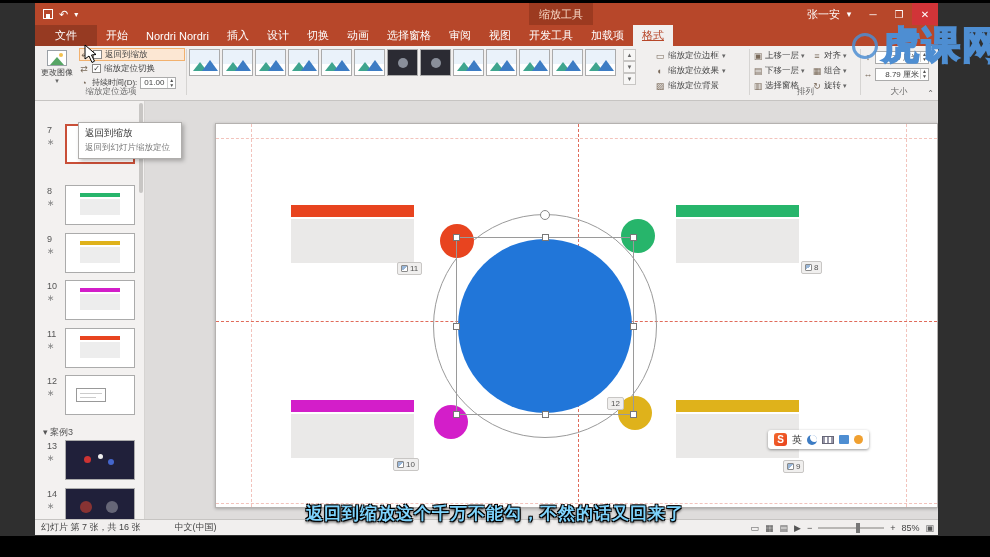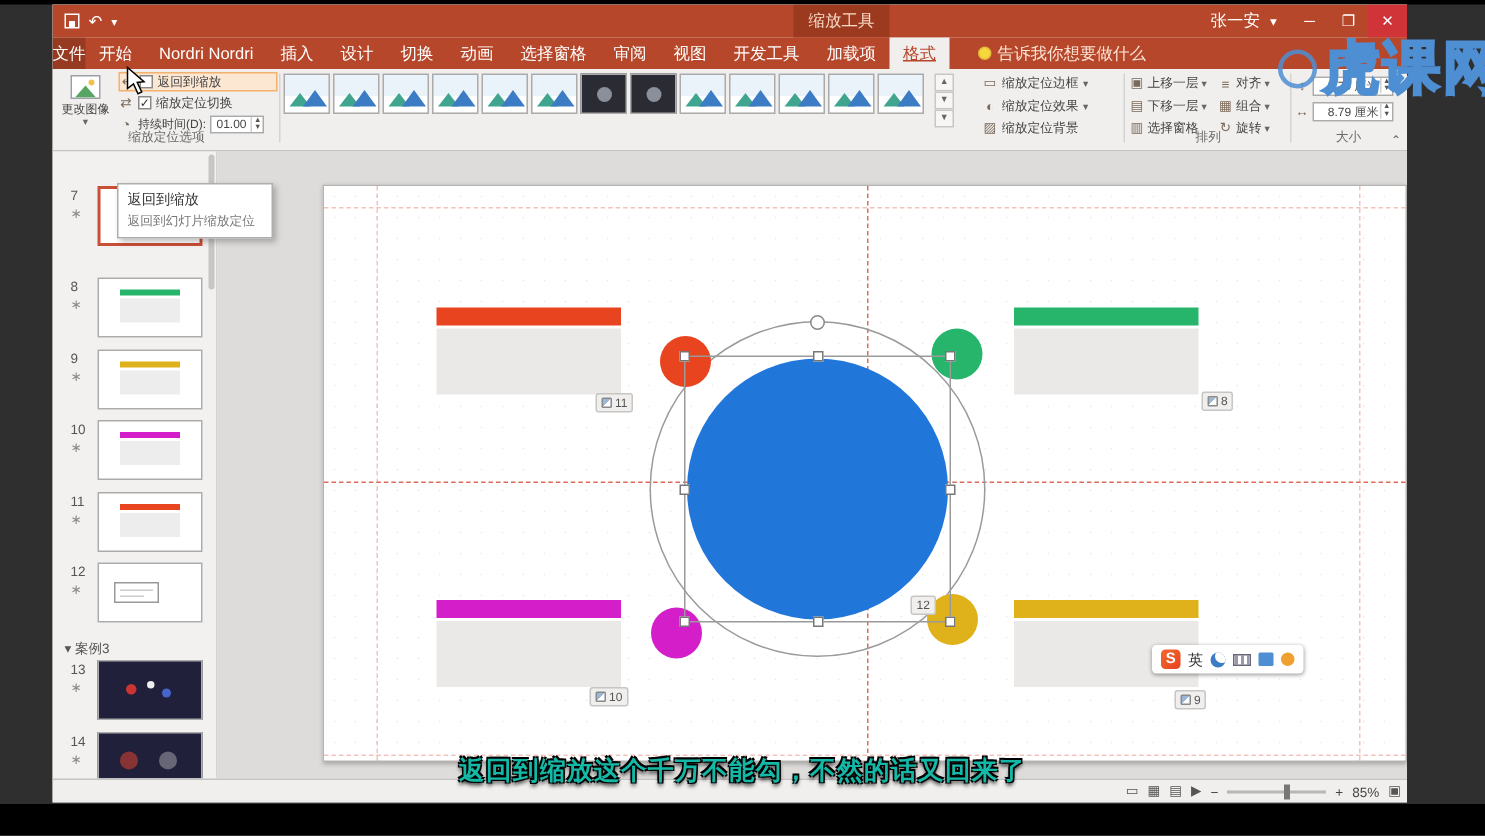--- a/index.html
+++ b/index.html
@@ -20,21 +20,21 @@
   .ctx-group{position:absolute;left:494px;top:0;height:22px;line-height:22px;padding:0 10px;background:#9C3A20;color:#F8D8C6;}
   .tb-user{position:absolute;right:98px;top:0;height:22px;line-height:22px;}
   .winbtns{position:absolute;right:0;top:0;height:22px;display:flex;}
   .winbtn{width:26px;height:22px;display:flex;align-items:center;justify-content:center;font-size:10px;color:#fff;}
   .winbtn.close{background:#D13438;}
   .ribbonopt{width:22px;height:22px;display:flex;align-items:center;justify-content:center;font-size:9px;color:#fff;}
 
   
   .tabrow{position:absolute;left:0;top:22px;width:903px;height:21px;background:#B7472A;display:flex;align-items:stretch;font-size:11px;color:#fff;}
   .tab{padding:0 9px;display:flex;align-items:center;white-space:nowrap;}
-  .tab.file{background:rgba(0,0,0,.18);padding:0 0;}
+  .tab.file{background:rgba(0,0,0,.18);padding:0 20px;}
   .tab.active{background:#F1EFEE;color:#B7472A;text-decoration:underline;}
   .tab.tellme{margin-left:10px;gap:4px;color:#FBE3D6;}
   .bulb{width:9px;height:9px;border-radius:50%;background:#F7D83C;border:1px solid #E2B93B;display:inline-block;}
 
   
   .ribbon{position:absolute;left:0;top:43px;width:903px;height:55px;background:#F1EFEE;border-bottom:1px solid #C6C4C2;font-size:9px;color:#444;}
   .rsep{position:absolute;top:3px;height:46px;width:1px;background:#D6D4D2;}
   .grp-label{position:absolute;bottom:2px;font-size:8.5px;color:#6a6a6a;text-align:center;white-space:nowrap;}
 
   .change-img{position:absolute;left:2px;top:3px;width:40px;height:46px;text-align:center;}
@@ -120,21 +120,21 @@
   .sb-right{position:absolute;right:4px;top:0;height:15px;display:flex;align-items:center;gap:6px;}
   .viewic{font-size:9px;color:#555;}
   .slider{width:66px;height:2px;background:#B9B7B5;position:relative;}
   .slider .thumb{position:absolute;left:38px;top:-4px;width:4px;height:10px;background:#777;}
 
   
   .tooltip{position:absolute;left:78px;top:122px;width:104px;background:#fff;border:1px solid #B0AEAC;box-shadow:2px 2px 4px rgba(0,0,0,.25);padding:4px 6px;z-index:40;}
   .tt-title{font-size:9.5px;color:#333;margin-bottom:2px;white-space:nowrap;}
   .tt-desc{font-size:8.5px;color:#777;white-space:nowrap;}
   .cursor{position:absolute;left:84px;top:44px;z-index:60;}
-  .caption{position:absolute;left:0;top:502px;width:990px;text-align:center;z-index:50;font-size:17px;font-weight:bold;color:#14b8a6;letter-spacing:1px;
+  .caption{position:absolute;left:0;top:502px;width:990px;text-align:center;z-index:50;font-size:17px;font-weight:bold;color:#7dd3fc;letter-spacing:1px;
            text-shadow:-1px -1px 0 #000,1px -1px 0 #000,-1px 1px 0 #000,1px 1px 0 #000,0 2px 3px #000;}
   .watermark{position:absolute;left:852px;top:20px;z-index:55;display:flex;align-items:center;gap:4px;pointer-events:none;}
   .wm-ring{width:26px;height:26px;border:3px solid #4E8ED2;border-radius:50%;opacity:.85;}
   .wm-text{font-size:38px;font-weight:bold;color:rgba(255,255,255,.10);-webkit-text-stroke:2px #4E8ED2;letter-spacing:2px;white-space:nowrap;}
   .ime{position:absolute;left:768px;top:430px;height:19px;background:#fff;border-radius:3px;box-shadow:0 1px 3px rgba(0,0,0,.4);display:flex;align-items:center;gap:5px;padding:0 6px;z-index:45;}
   .ime-s{width:13px;height:13px;background:linear-gradient(135deg,#F3692E,#E8421E);color:#fff;font-size:10px;font-weight:bold;line-height:13px;text-align:center;border-radius:3px;}
   .ime-mode{font-size:10px;color:#333;}
   .ime-moon{width:10px;height:10px;border-radius:50%;background:#3C7CC4;position:relative;overflow:hidden;}
   .ime-moon:after{content:"";position:absolute;left:3px;top:-2px;width:9px;height:9px;border-radius:50%;background:#fff;}
   .ime-kb{width:12px;height:8px;border:1px solid #667;background:repeating-linear-gradient(90deg,#99a 0 2px,#fff 2px 4px);}
@@ -172,24 +172,20 @@
       <span class="tab">插入</span>
       <span class="tab">设计</span>
       <span class="tab">切换</span>
       <span class="tab">动画</span>
       <span class="tab">选择窗格</span>
       <span class="tab">审阅</span>
       <span class="tab">视图</span>
       <span class="tab">开发工具</span>
       <span class="tab">加载项</span>
       <span class="tab active">格式</span>
-      <span class="tab tellme">
-          <span class="bulb"></span>
-          <span>告诉我你想要做什么</span>
-        </span>
     </div>
 
     <div class="ribbon">
       <div class="change-img">
         <div class="ci-icon"></div>
         <div class="ci-label">更改图像</div>
         <div class="ci-dd">▾</div>
       </div>
 
       <div class="opt-rows">
@@ -448,20 +444,24 @@
           <span class="zflag"></span>
           <span>9</span>
         </div>
         <div class="zbadge" style="left:391px;top:273px;">
           <span>12</span>
         </div>
       </div>
     </div>
 
     <div class="statusbar">
+      <div class="sb-left">
+        <span>幻灯片 第 7 张，共 16 张</span>
+        <span>中文(中国)</span>
+      </div>
       <div class="sb-right">
         <span class="viewic">▭</span>
         <span class="viewic">▦</span>
         <span class="viewic">▤</span>
         <span class="viewic">▶</span>
         <span>−</span>
         <span class="slider">
             <span class="thumb"></span>
           </span>
         <span>+</span>

